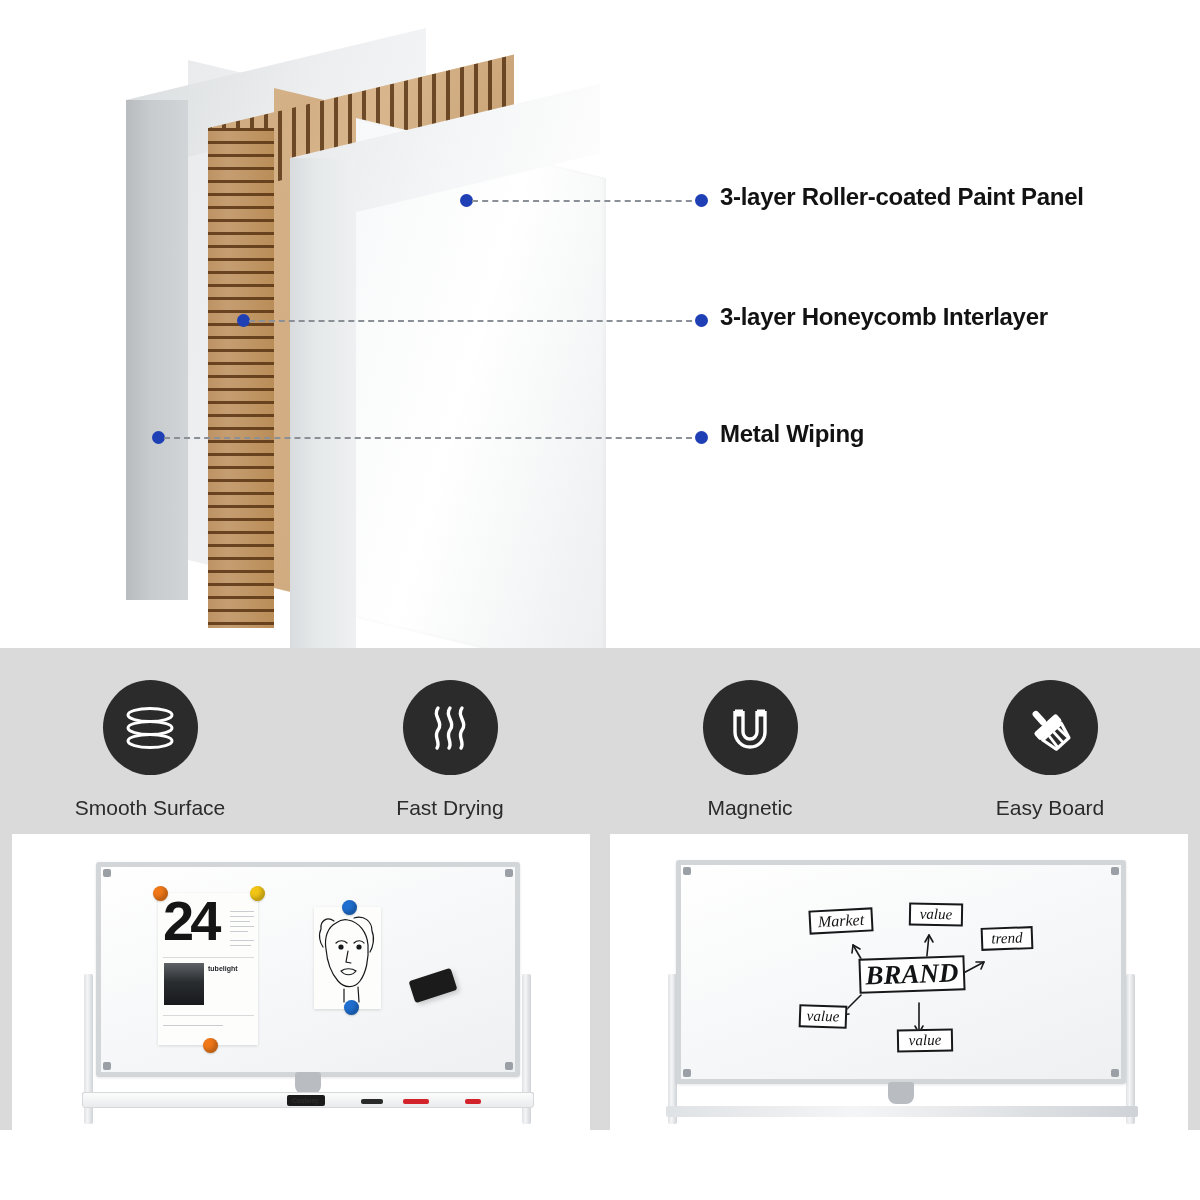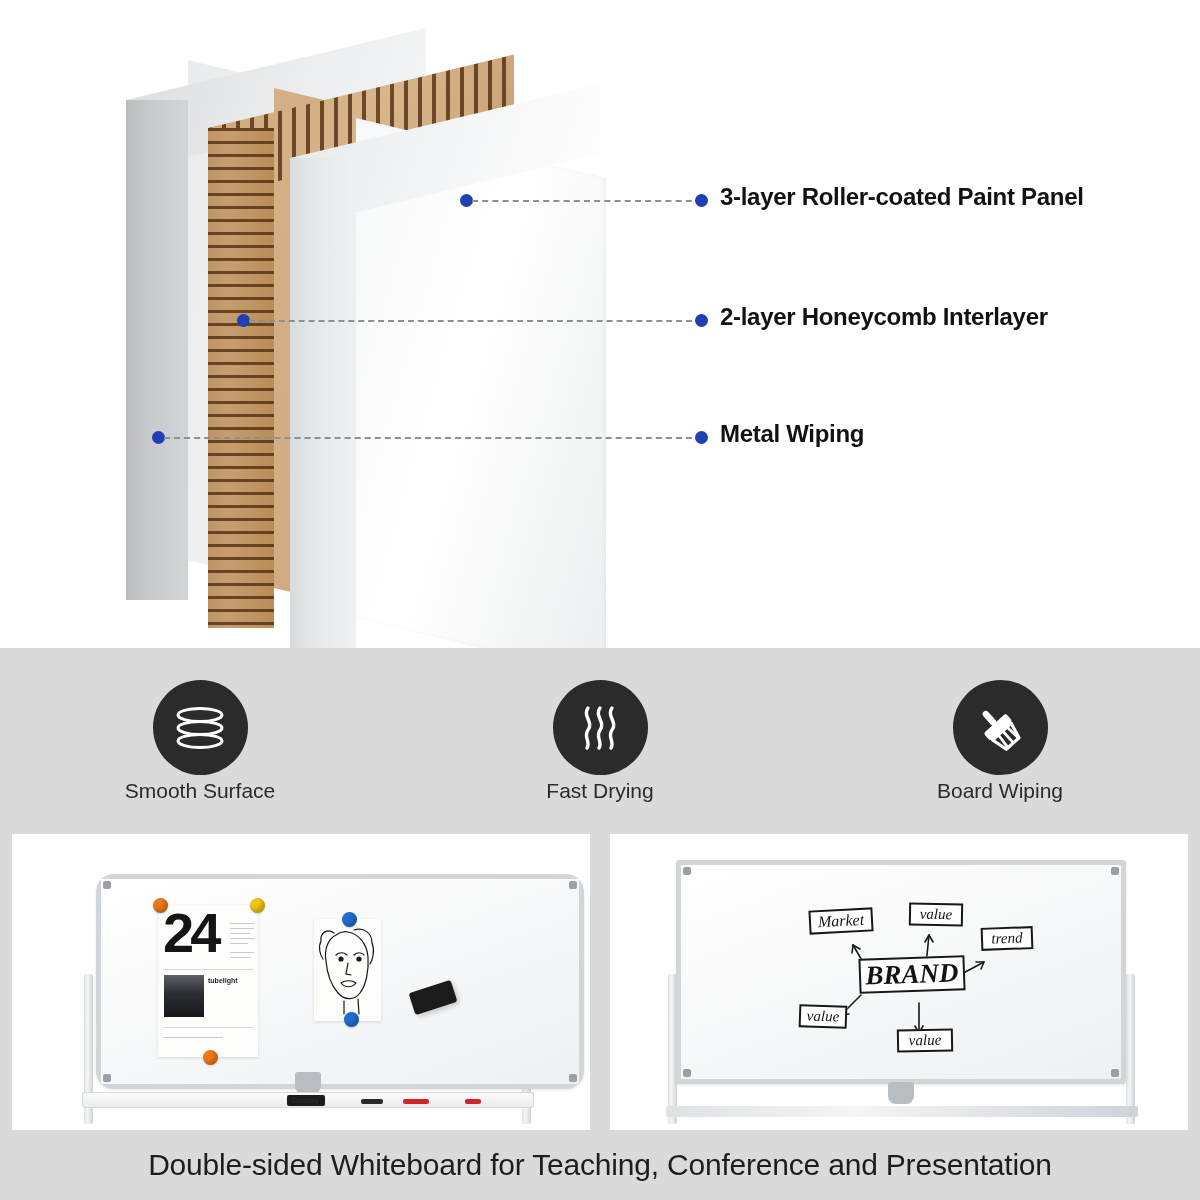--- a/index.html
+++ b/index.html
@@ -168,21 +168,21 @@
   }
   .feature-badge {
     width: 95px; height: 95px;
     border-radius: 50%;
     background: #2b2b2b;
     display: flex;
     align-items: center;
     justify-content: center;
   }
   .feature-label {
-    margin-top: 4px;
+    margin-top: 21px;
     font-size: 21px;
     color: #2b2b2b;
   }
 
   
   #photos-section {
     position: absolute;
     left: 0; top: 834px;
     width: 1200px; height: 296px;
     background: #dadada;
@@ -332,21 +332,21 @@
       <span class="dot-src" style="left:460px"></span>
       <span class="leader" style="left:472px; width:230px"></span>
       <span class="dot-dst" style="left:695px"></span>
       <span class="callout-text" style="left:720px">3-layer Roller-coated Paint Panel</span>
     </div>
 
     <div class="callout" style="top:320px">
       <span class="dot-src" style="left:237px"></span>
       <span class="leader" style="left:249px; width:453px"></span>
       <span class="dot-dst" style="left:695px"></span>
-      <span class="callout-text" style="left:720px">2-layer Honeycomb Interlayer</span>
+      <span class="callout-text" style="left:720px">3-layer Honeycomb Interlayer</span>
     </div>
 
     <div class="callout" style="top:437px">
       <span class="dot-src" style="left:152px"></span>
       <span class="leader" style="left:164px; width:538px"></span>
       <span class="dot-dst" style="left:695px"></span>
       <span class="callout-text" style="left:720px">Metal Wiping</span>
     </div>
   </div>
 
@@ -370,49 +370,60 @@
             <g fill="none" stroke="#fff" stroke-width="3.4" stroke-linecap="round">
               <path d="M17 9 C11 17, 23 23, 17 31 C12 38, 20 43, 16 49"></path>
               <path d="M29 9 C23 17, 35 23, 29 31 C24 38, 32 43, 28 49"></path>
               <path d="M41 9 C35 17, 47 23, 41 31 C36 38, 44 43, 40 49"></path>
             </g>
           </svg>
         </div>
         <div class="feature-label">Fast Drying</div>
       </div>
 
+      <div class="feature">
+        <div class="feature-badge">
+          <svg width="58" height="58" viewBox="0 0 58 58">
+            <path d="M14 12 L14 33 A15 15 0 0 0 44 33 L44 12" fill="none" stroke="#fff" stroke-width="3.4"></path>
+            <path d="M22 12 L22 33 A7 7 0 0 0 36 33 L36 12" fill="none" stroke="#fff" stroke-width="3.4"></path>
+            <rect x="14" y="10.5" width="8" height="7" fill="#fff"></rect>
+            <rect x="36" y="10.5" width="8" height="7" fill="#fff"></rect>
+          </svg>
+        </div>
+        <div class="feature-label">Magnetic</div>
+      </div>
 
       <div class="feature">
         <div class="feature-badge">
           <svg width="58" height="58" viewBox="0 0 58 58">
             <g transform="rotate(-42 29 29)">
               <rect x="24.5" y="6" width="6.5" height="17" rx="3.2" fill="#fff"></rect>
               <rect x="13" y="22" width="30" height="10" rx="2.5" fill="#fff"></rect>
               <path d="M15.5 33 L40.5 33 L36.5 49 L19.5 49 Z" fill="none" stroke="#fff" stroke-width="3.2" stroke-linejoin="round"></path>
               <line x1="23" y1="35" x2="22" y2="47" stroke="#fff" stroke-width="2.8" stroke-linecap="round"></line>
               <line x1="29" y1="35" x2="29" y2="47" stroke="#fff" stroke-width="2.8" stroke-linecap="round"></line>
               <line x1="35" y1="35" x2="36" y2="47" stroke="#fff" stroke-width="2.8" stroke-linecap="round"></line>
             </g>
           </svg>
         </div>
-        <div class="feature-label">Board Wiping</div>
+        <div class="feature-label">Easy Board</div>
       </div>
 
     </div>
   </div>
 
   <div id="photos-section">
 
     <div class="photo-card" id="photo-left">
 
       <div class="board-leg" style="left:72px; top:140px; width:9px; height:150px;"></div>
       <div class="board-leg" style="left:510px; top:140px; width:9px; height:150px;"></div>
       <div class="board-leg" style="left:70px; top:258px; width:452px; height:11px;"></div>
 
-      <div class="board-frame" style="left:84px; top:40px; width:488px; height:215px;border-radius:18px;">
+      <div class="board-frame" style="left:84px; top:28px; width:424px; height:215px;">
         <div class="board-surface"></div>
         <div class="corner-screw" style="left:2px;  top:2px;"></div>
         <div class="corner-screw" style="right:2px; top:2px;"></div>
         <div class="corner-screw" style="left:2px;  bottom:2px;"></div>
         <div class="corner-screw" style="right:2px; bottom:2px;"></div>
 
         <div class="paper" style="left:57px; top:26px; width:100px; height:152px;">
           <div class="news-number" style="left:5px; top:5px; font-size:56px;">24</div>
           <div class="news-col" style="left:72px; top:18px; width:24px;"></div>
           <div class="news-col" style="left:72px; top:23px; width:24px;"></div>
@@ -498,17 +509,14 @@
         <div class="mm-node" style="left:118px; top:140px; width:48px; height:23px; font-size:15px; transform:rotate(2deg);">value</div>
         <div class="mm-node" style="left:216px; top:164px; width:56px; height:23px; font-size:15px; transform:rotate(-1deg);">value</div>
         <div class="mm-node" style="left:178px; top:92px; width:106px; height:35px; font-size:27px; font-weight:bold; transform:rotate(-2deg);">BRAND</div>
       </div>
 
       <div class="board-pivot" style="left:278px; top:248px; width:26px; height:22px;"></div>
     </div>
 
   </div>
 
-  <div id="caption-bar">
-    <div id="caption-text">Double-sided Whiteboard for Teaching, Conference and Presentation</div>
-  </div>
 
 </div>
 
 </body></html>

